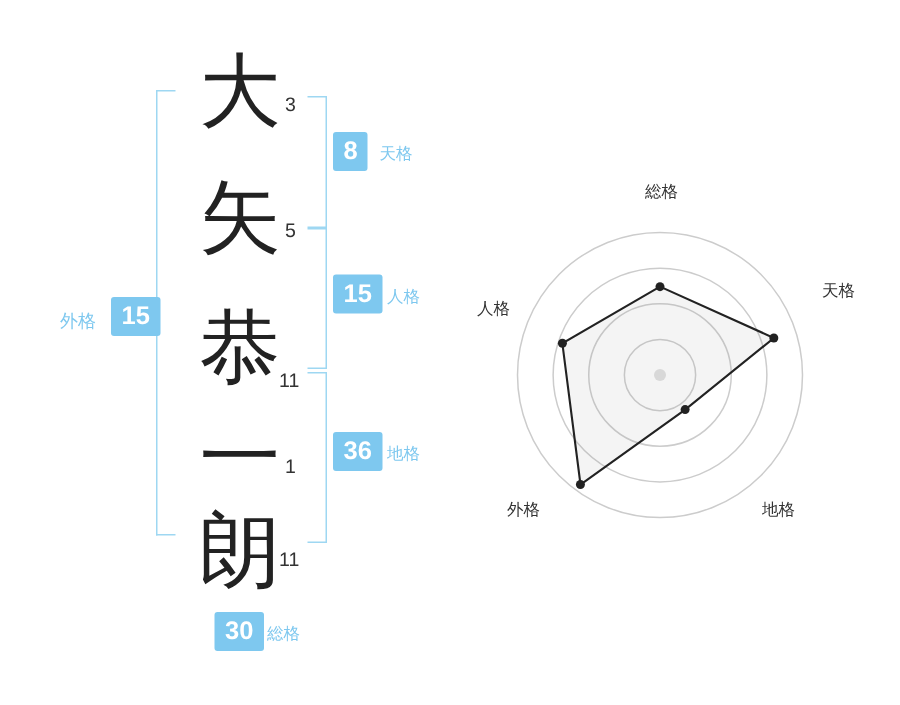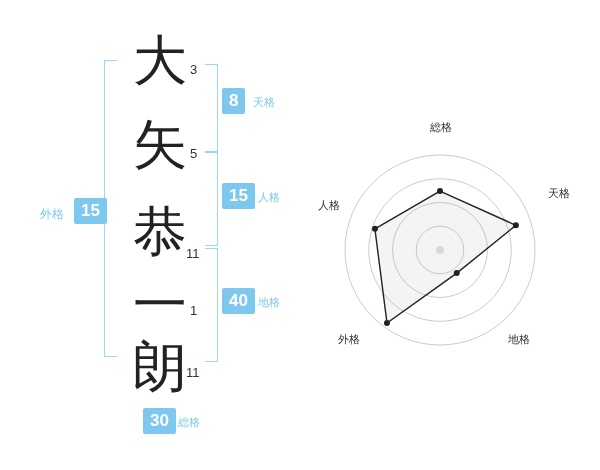--- a/index.html
+++ b/index.html
@@ -115,21 +115,21 @@
     <div class="bracket br-right" style="left:205px; top:152px; width:12px; height:92px;"></div>
 
     <div class="bracket br-right" style="left:205px; top:248px; width:12px; height:112px;"></div>
 
     <div class="badge" style="left:222px; top:88px;">8</div>
     <div class="badge-label" style="left:253px; top:95px;">天格</div>
 
     <div class="badge" style="left:222px; top:183px;">15</div>
     <div class="badge-label" style="left:258px; top:190px;">人格</div>
 
-    <div class="badge" style="left:222px; top:288px;">40</div>
+    <div class="badge" style="left:222px; top:288px;">36</div>
     <div class="badge-label" style="left:258px; top:295px;">地格</div>
 
     <div class="badge-label" style="left:40px; top:206px; font-size:12px;">外格</div>
     <div class="badge" style="left:74px; top:198px;">15</div>
 
     <div class="badge" style="left:143px; top:408px;">30</div>
     <div class="badge-label" style="left:178px; top:415px;">総格</div>
   </div>
 
   <div class="chart-panel">

